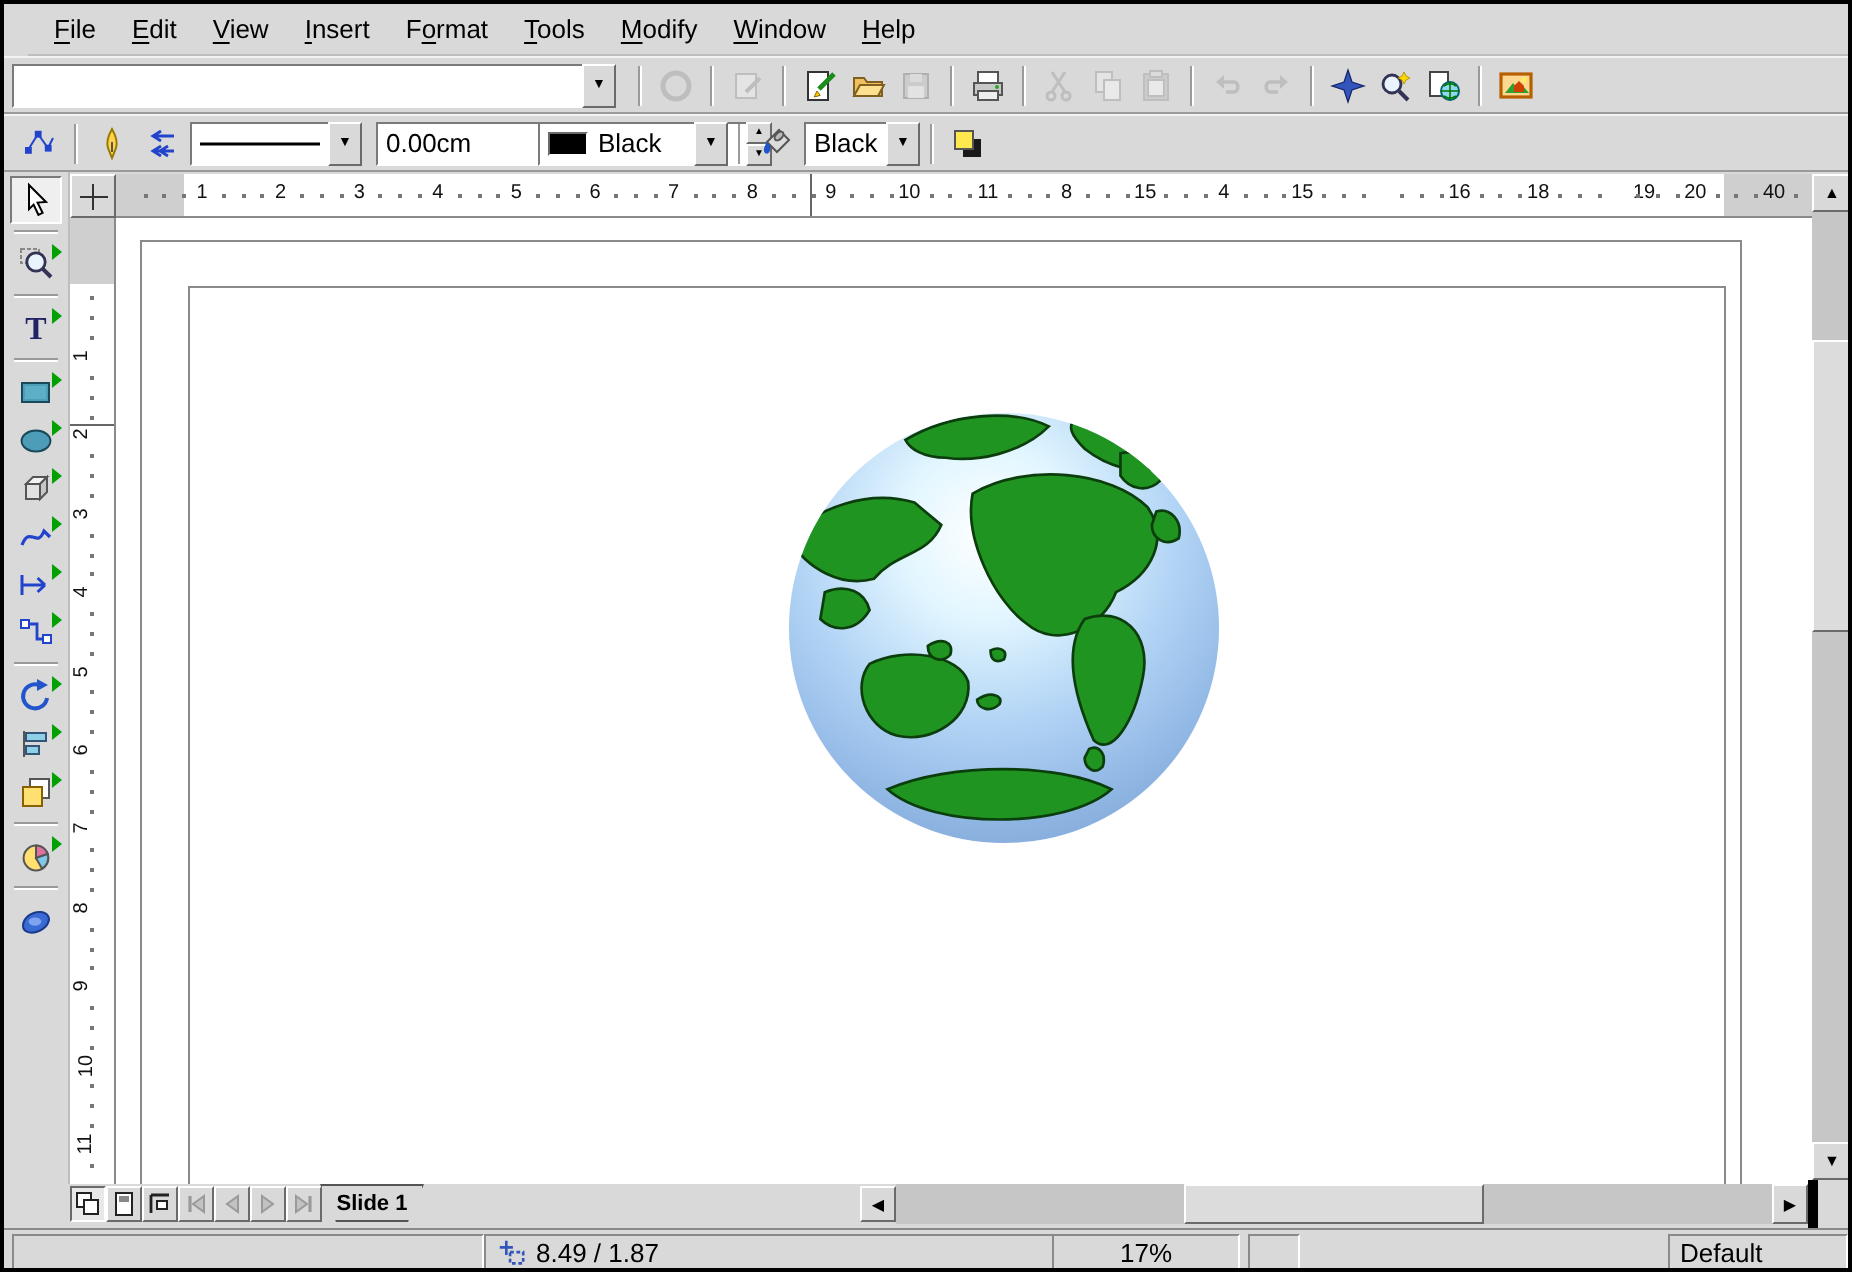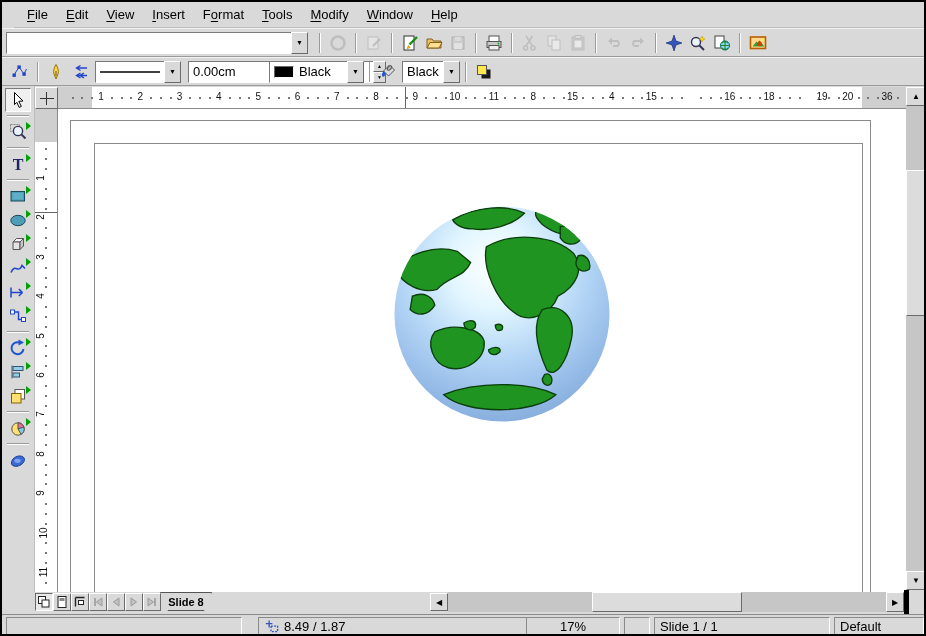--- a/index.html
+++ b/index.html
@@ -408,21 +408,21 @@
       <span class="hr-num" style="left: 436px;">11</span>
       <span class="hr-num" style="left: 475.3px;">8</span>
       <span class="hr-num" style="left: 514.6px;">15</span>
       <span class="hr-num" style="left: 553.9px;">4</span>
       <span class="hr-num" style="left: 593.2px;">15</span>
       <span class="hr-num" style="left: 610px; margin-top: 46px;">16</span>
       <span class="hr-num" style="left: 671.8px;">16</span>
       <span class="hr-num" style="left: 711.1px;">18</span>
       <span class="hr-num" style="left: 764px;">19</span>
       <span class="hr-num" style="left: 789.7px;">20</span>
-      <span class="hr-num" style="left: 829px;">36</span>
+      <span class="hr-num" style="left: 829px;">40</span>
       <span class="hr-dot" style="left: 13.525px;"></span>
       <span class="hr-dot" style="left: 23.35px;"></span>
       <span class="hr-dot" style="left: 33.175px;"></span>
       <span class="hr-dot" style="left: 52.825px;"></span>
       <span class="hr-dot" style="left: 62.65px;"></span>
       <span class="hr-dot" style="left: 72.475px;"></span>
       <span class="hr-dot" style="left: 92.125px;"></span>
       <span class="hr-dot" style="left: 101.95px;"></span>
       <span class="hr-dot" style="left: 111.775px;"></span>
       <span class="hr-dot" style="left: 131.425px;"></span>
@@ -612,48 +612,45 @@
             <path d="M4 3 L9.5 7 L4 11 Z" fill="#c2c2c2" stroke="#9a9a9a"></path>
           </svg>
         </div>
         <div class="mini-btn" style="left: 141px;">
           <svg viewBox="0 0 14 14">
             <path d="M10 3 V11" stroke="#9a9a9a" stroke-width="1.6"></path>
             <path d="M3 3 L8.5 7 L3 11 Z" fill="#c2c2c2" stroke="#9a9a9a"></path>
           </svg>
         </div>
       </div>
-    <div id="slide-tab">Slide 8</div>
+    <div id="slide-tab">Slide 1</div>
     <div class="mini-btn" style="left:428px">
         <span style="font-size:8px">◀</span>
       </div>
   </div>
 
   <div id="h-scroll">
     <div id="h-thumb"></div>
   </div>
   <div class="sb-btn" style="left:884px;top:590px;width:18px;height:20px">▶</div>
   <div id="corner-notch"></div>
 
   <div id="statusbar">
     <div class="status-cell" style="left:4px;width:236px"></div>
-    <div class="status-cell" style="left:256px;width:316px">
+    <div class="status-cell" style="left:240px;width:316px">
       <svg viewBox="0 0 16 16">
         <g stroke="#3355bb" fill="none" stroke-width="1.4">
           <path d="M2 5 H9 M5.5 1.5 V9"></path>
           <rect x="7.5" y="7.5" width="7" height="6" stroke-dasharray="2 1.4"></rect>
         </g>
       </svg>
       <span>8.49 / 1.87</span>
     </div>
     <div class="status-cell" style="left:524px;width:94px;justify-content:center">
       <span>17%</span>
     </div>
     <div class="status-cell" style="left:622px;width:26px"></div>
-    <div class="status-cell" style="left:652px;width:176px">
-      <span>Slide 1 / 1</span>
-    </div>
     <div class="status-cell" style="left:832px;width:90px">
       <span>Default</span>
     </div>
   </div>
 
 </div>
 
 </body></html>

